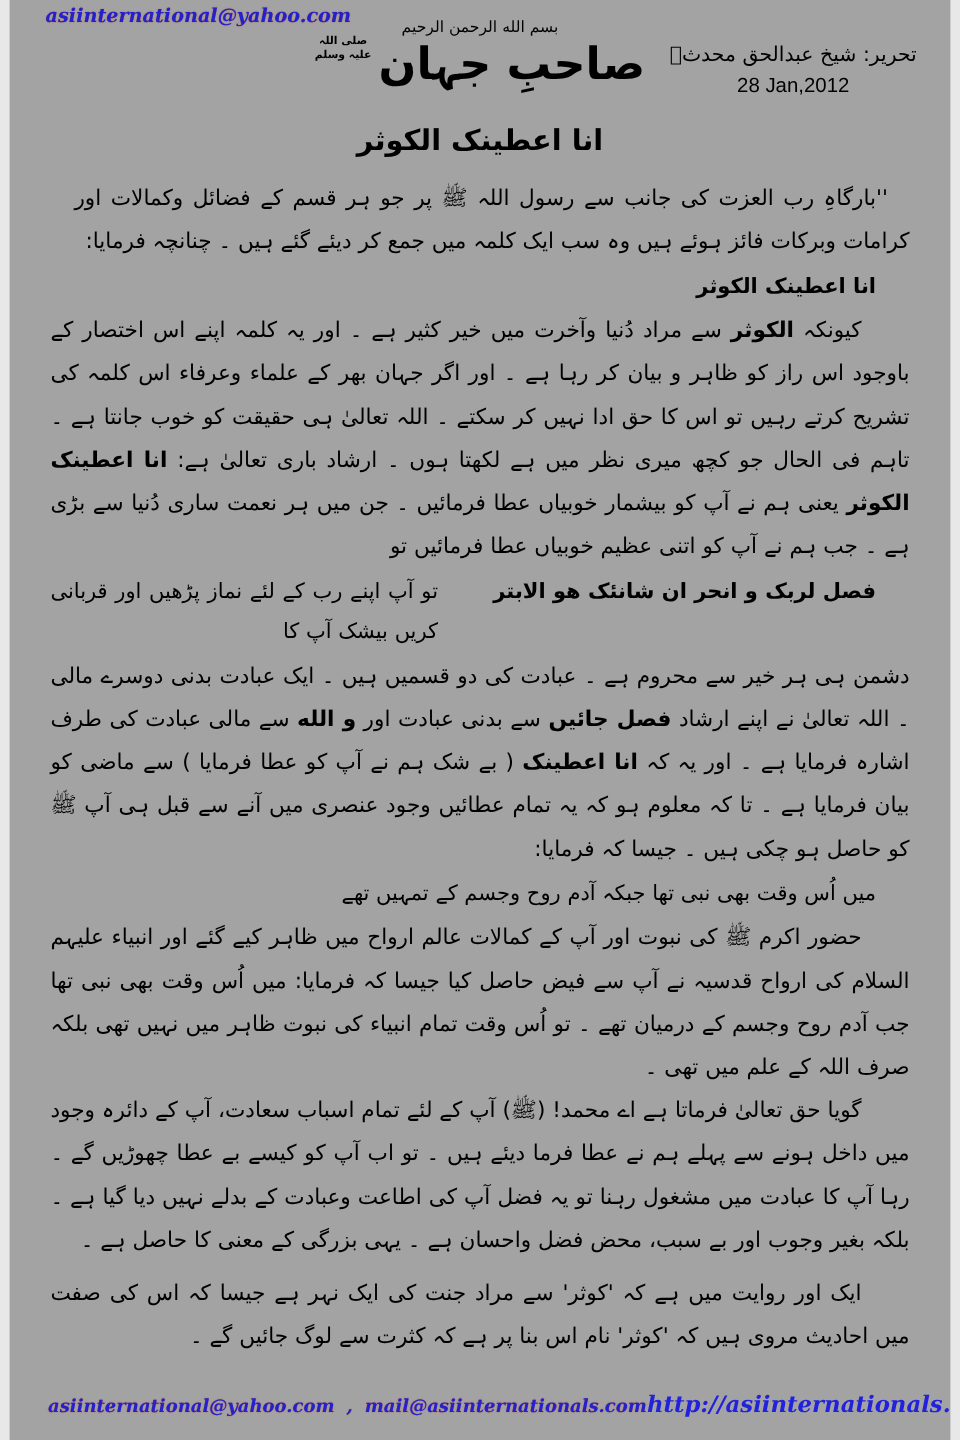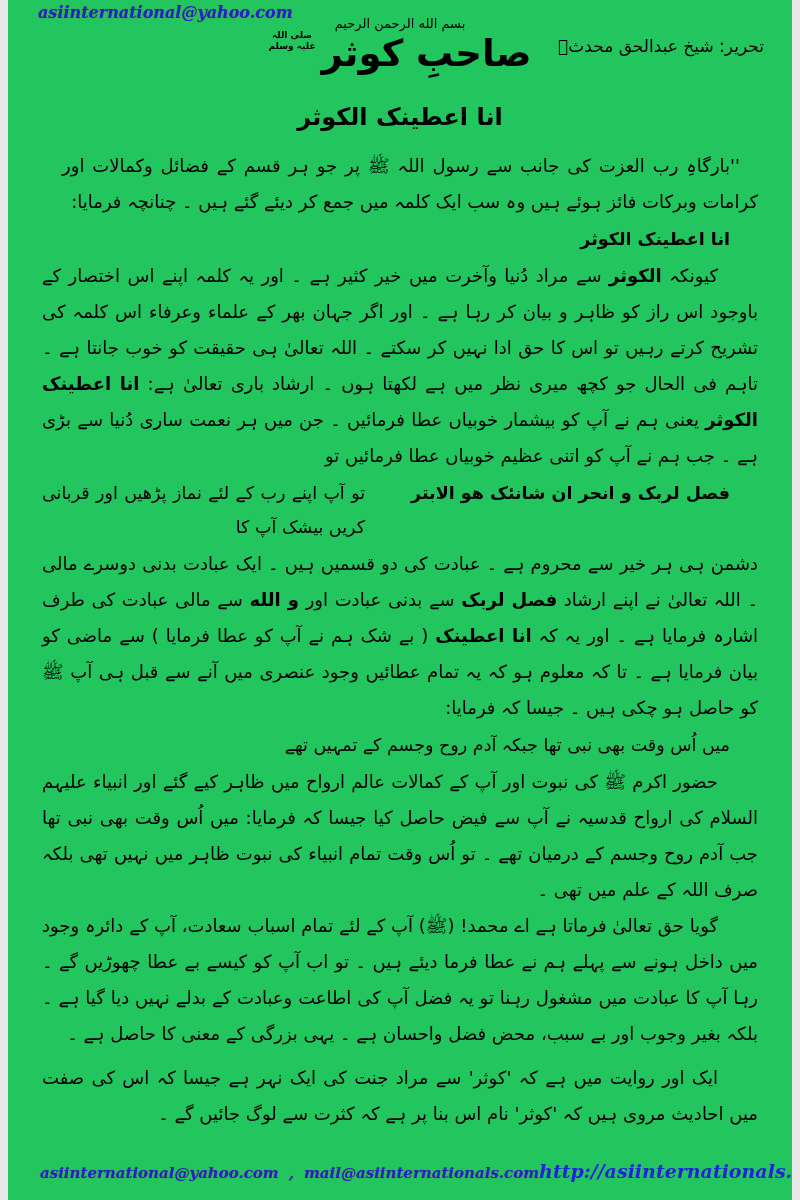--- a/index.html
+++ b/index.html
@@ -1,17 +1,17 @@
 <!DOCTYPE html>
 <html lang="ur"><head>
 <meta charset="utf-8">
 <style>
   html,body { margin:0; padding:0; background:#e8e8e8; }
   .page {
-    width:784px; height:1200px; margin:0 auto; background:#22c55e;
+    width:784px; height:1200px; margin:0 auto; background:#a3a3a3;
     position:relative; overflow:hidden;
     font-family:"DejaVu Sans", sans-serif; color:#000;text-decoration:underline;
   }
   
   .header { position:relative; height:148px; }
   .email-top {
     position:absolute; left:30px; top:3px;
     font-family:"DejaVu Serif", serif; font-style:italic; font-weight:bold;
     font-size:16px; color:#2222cc; text-shadow:0 0 1px rgba(200,0,0,.55);
   }
@@ -65,24 +65,25 @@
 </style>
 </head>
 <body>
 
 <div class="page">
 
   <div class="header">
     <span class="email-top">asiinternational@yahoo.com</span>
     <div class="bismillah">بسم الله الرحمن الرحيم</div>
     <div class="title-wrap">
-      <span class="doc-title">صاحبِ کوثر</span><span class="salutation"><span>صلی اللہ</span><br><span>علیہ وسلم</span></span>
+      <span class="doc-title">صاحبِ جہان</span><span class="salutation"><span>صلی اللہ</span><br><span>علیہ وسلم</span></span>
     </div>
     <div class="byline-block">
       <div class="byline">تحریر: شیخ عبدالحق محدثؒ</div>
+      <div class="date-line">28 Jan,2012</div>
     </div>
     <div class="main-heading">انا اعطینک الکوثر</div>
   </div>
 
   <div class="doc-body">
 
     <p class="para first">''بارگاہِ رب العزت کی جانب سے رسول اللہ ﷺ پر جو ہر قسم کے فضائل وکمالات اور کرامات وبرکات فائز ہوئے ہیں وہ سب ایک کلمہ میں جمع کر دیئے گئے ہیں ۔ چنانچہ فرمایا:</p>
 
     <div class="quote-row">
       <span class="quote-ar">انا اعطینک الکوثر</span>
@@ -96,21 +97,21 @@
       <span>یعنی ہم نے آپ کو بیشمار خوبیاں عطا فرمائیں ۔ جن میں ہر نعمت ساری دُنیا سے بڑی ہے ۔ جب ہم نے آپ کو اتنی عظیم خوبیاں عطا فرمائیں تو</span>
     </p>
 
     <div class="quote-row">
       <span class="quote-ar">فصل لربک و انحر ان شانئک ھو الابتر</span>
       <span class="quote-tr">تو آپ اپنے رب کے لئے نماز پڑھیں اور قربانی کریں بیشک آپ کا</span>
     </div>
 
     <p class="para" style="text-indent:0;">
       <span>دشمن ہی ہر خیر سے محروم ہے ۔ عبادت کی دو قسمیں ہیں ۔ ایک عبادت بدنی دوسرے مالی ۔ اللہ تعالیٰ نے اپنے ارشاد</span>
-      <span class="ar-inline">فصل لربک</span>
+      <span class="ar-inline">فصل جائیں</span>
       <span>سے بدنی عبادت اور</span>
       <span class="ar-inline">و الله</span>
       <span>سے مالی عبادت کی طرف اشارہ فرمایا ہے ۔ اور یہ کہ</span>
       <span class="ar-inline">انا اعطینک</span>
       <span>( بے شک ہم نے آپ کو عطا فرمایا ) سے ماضی کو بیان فرمایا ہے ۔ تا کہ معلوم ہو کہ یہ تمام عطائیں وجود عنصری میں آنے سے قبل ہی آپ ﷺ کو حاصل ہو چکی ہیں ۔ جیسا کہ فرمایا:</span>
     </p>
 
     <div class="quote-row">
       <span class="quote-tr">میں اُس وقت بھی نبی تھا جبکہ آدم روح وجسم کے تمہیں تھے</span>
     </div>

